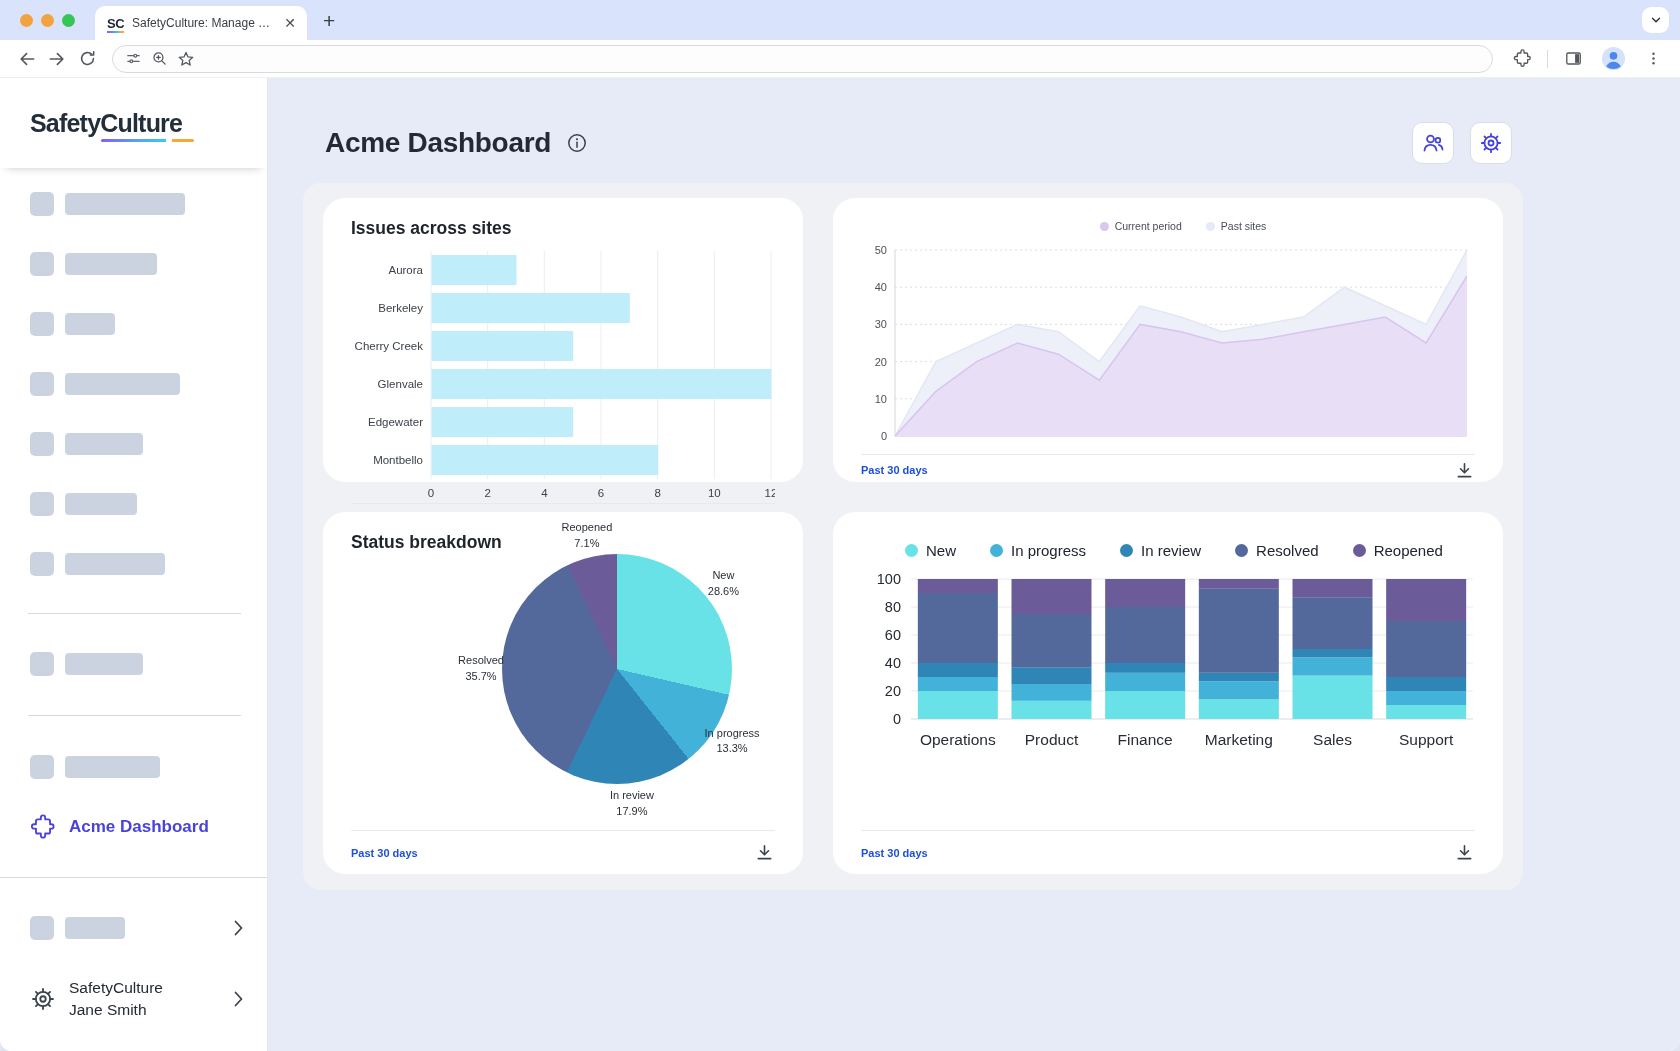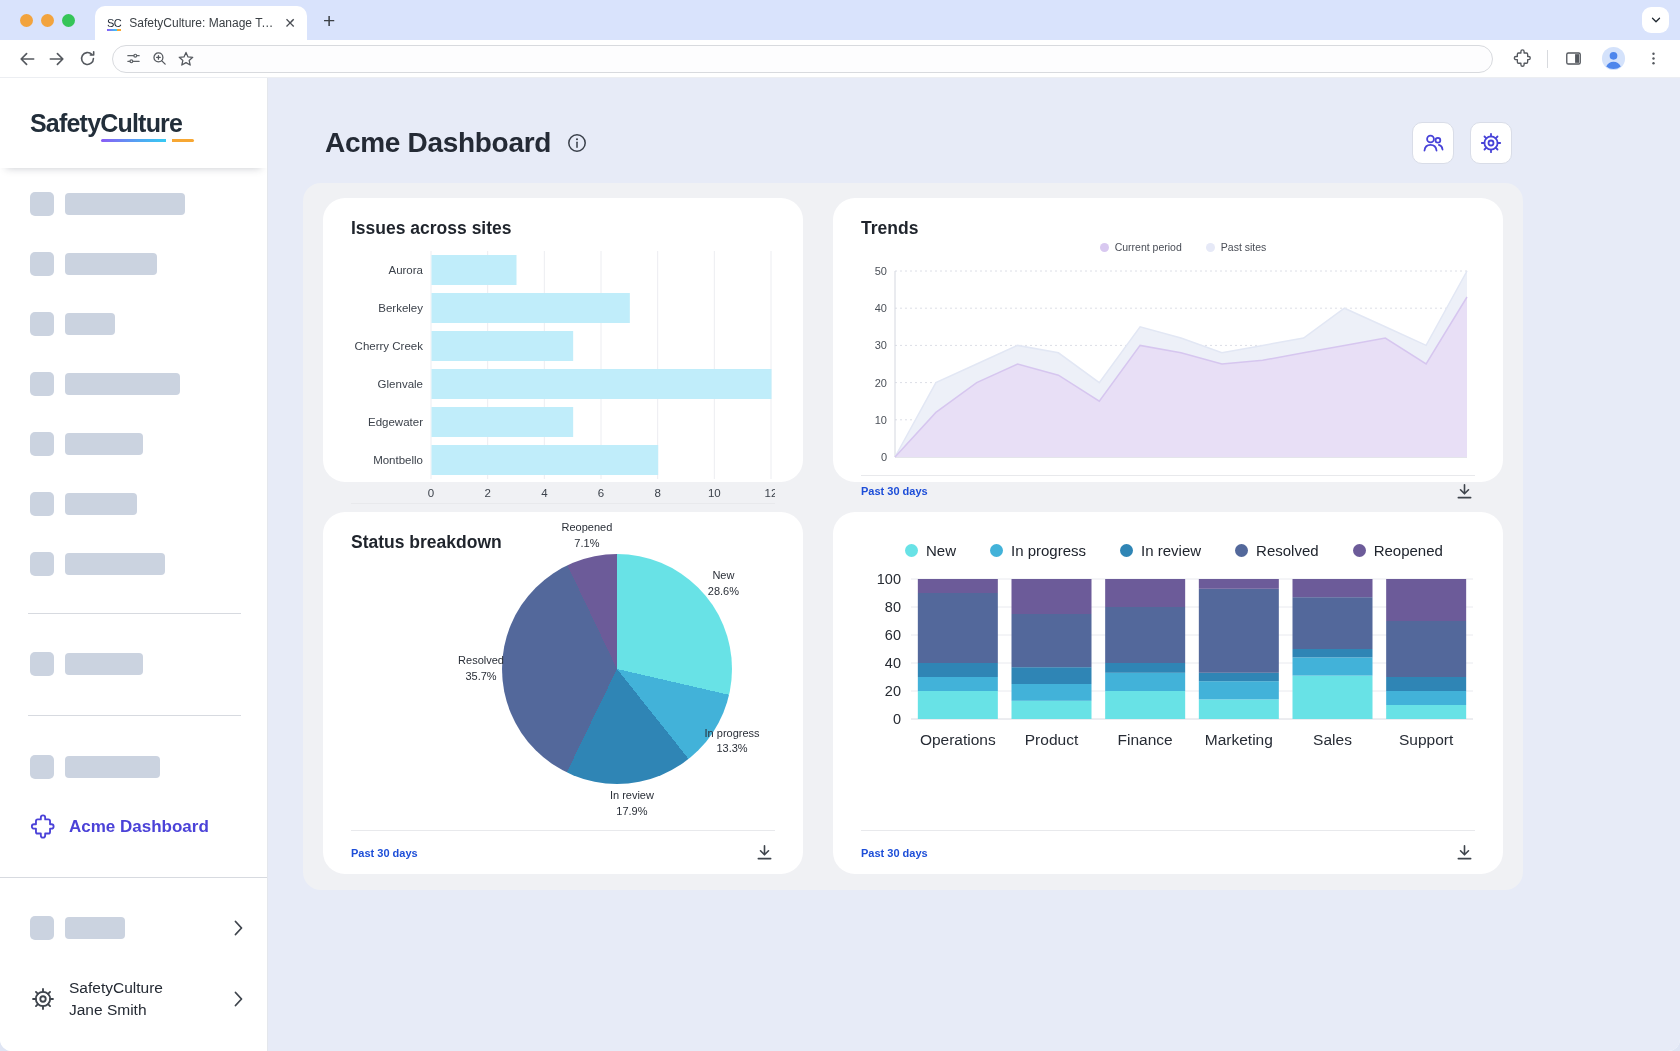--- a/index.html
+++ b/index.html
@@ -5,21 +5,21 @@
   *{box-sizing:border-box;margin:0;padding:0}
   html,body{width:1680px;height:1051px}
   body{font-family:"Liberation Sans","DejaVu Sans",sans-serif;background:#dfe5f4;overflow:hidden}
   .window{width:1680px;height:1051px;display:flex;flex-direction:column;border-radius:0 0 12px 12px;overflow:hidden;background:#fff}
 
   
   .tabstrip{flex:0 0 40px;background:#D9E3FC;display:flex;align-items:center;position:relative}
   .traffic{display:flex;gap:8px;padding:0 20px 0 20px}
   .light{width:13px;height:13px;border-radius:50%}
   .tab{height:34px;margin-top:6px;background:#fff;border-radius:10px 10px 0 0;display:flex;align-items:center;gap:8px;padding:0 8px 0 12px;width:212px}
-  .favicon{font-weight:400;font-size:11px;color:#1c2633;position:relative;letter-spacing:-.5px;flex:0 0 auto}
+  .favicon{font-weight:700;font-size:13px;color:#1c2633;position:relative;letter-spacing:-.5px;flex:0 0 auto}
   .favicon::after{content:'';position:absolute;left:0;right:0;bottom:-2px;height:2px;background:linear-gradient(90deg,#8A5CF6,#3BC8F5 68%,#F7A733 68%)}
   .tabtitle{font-size:12px;color:#3b4045;white-space:nowrap;overflow:hidden;text-overflow:ellipsis;flex:1}
   .tabclose{font-size:14px;color:#4a4e54;padding:0 3px}
   .newtab{font-size:21px;color:#3c4046;margin-left:16px;line-height:1}
   .strip-chevron{position:absolute;right:11px;top:7px;width:27px;height:26px;background:#fff;border-radius:9px;display:grid;place-items:center}
 
   .toolbar{flex:0 0 38px;background:#fff;display:flex;align-items:center;padding:0 12px;border-bottom:1px solid #eceef2}
   .tbtn{width:30px;height:30px;display:grid;place-items:center;border-radius:50%}
   .urlbar{flex:1;height:28px;border:1px solid #d8dade;border-radius:14px;background:#fdfdfe;display:flex;align-items:center;padding:0 10px 0 12px;gap:9px;margin:0 10px}
   .url{font-size:12.5px;color:#45494f;white-space:nowrap;overflow:hidden;flex:1}
@@ -313,21 +313,20 @@
             <span class="foot-label">Past 30 days</span>
             <button class="dlbtn">
               <svg width="19" height="19" viewBox="0 0 20 20">
                   <path d="M10 3v9M5.8 8.2 10 12.4l4.2-4.2M3.5 16.5h13" stroke="#3E444C" stroke-width="1.7" fill="none" stroke-linecap="round" stroke-linejoin="round"></path>
                 </svg>
             </button>
           </div>
         </section>
 
         <section class="card">
-          <h2>Trends</h2>
           <div class="chart-area">
             <div class="tleg" id="trends-legend">
                 <span class="tleg-item">
                   <span class="tdot" style="background: rgb(216, 200, 240);"></span>
                   <span>Current period</span>
                 </span>
                 <span class="tleg-item">
                   <span class="tdot" style="background: rgb(230, 233, 247);"></span>
                   <span>Past sites</span>
                 </span>

